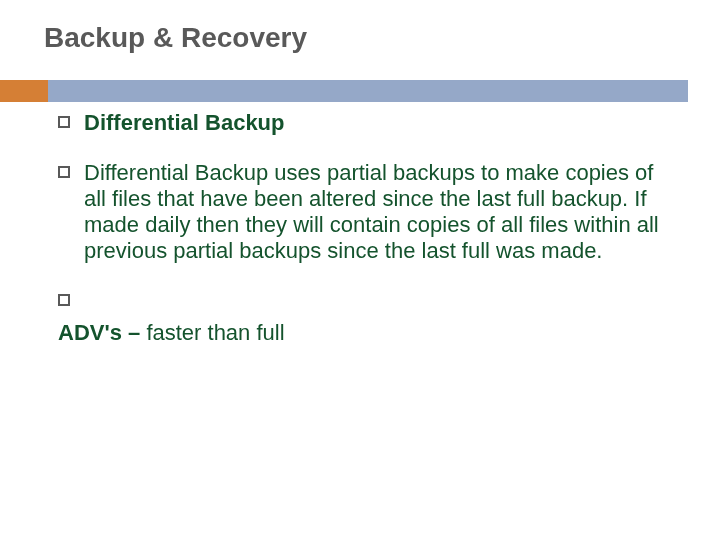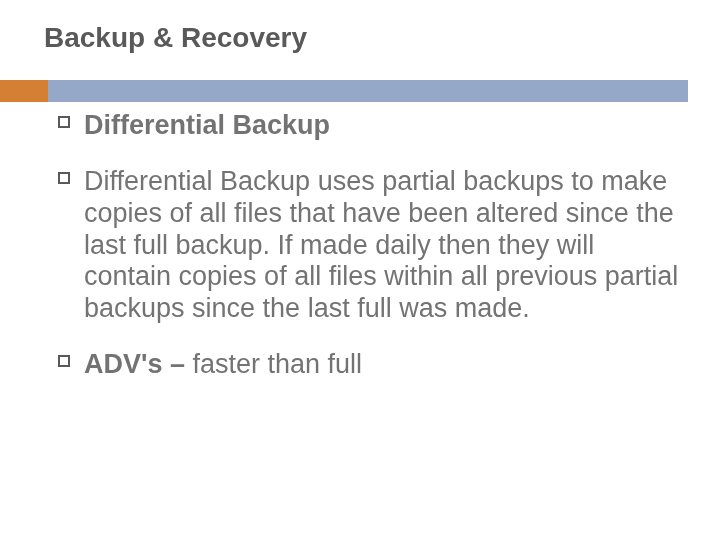--- a/index.html
+++ b/index.html
@@ -43,32 +43,32 @@
   .content {
     margin-top: 56px;
     padding-left: 10px;
     padding-right: 10px;
   }
   .item {
     display: flex;
     align-items: flex-start;
     gap: 14px;
     margin-bottom: 24px;
-    font-size: 27px;
+    font-size: 22px;
     line-height: 1.18;
-    color: #737373;
+    color: #14532d;
   }
   .item .bullet {
     width: 12px;
     height: 12px;
     border: 2px solid #595959;
     margin-top: 6px;
     flex: 0 0 auto;
   }
-  .item.nogap { margin-bottom: 4px; }
+  .item.nogap { margin-bottom: 4px; flex-direction: column; }
   .bold { font-weight: bold; }
 </style>
 </head>
 <body>
 
 <div class="slide">
   <div class="title">Backup &amp; Recovery</div>
 
   <div class="bar-row">
     <div class="bar-accent"></div>

